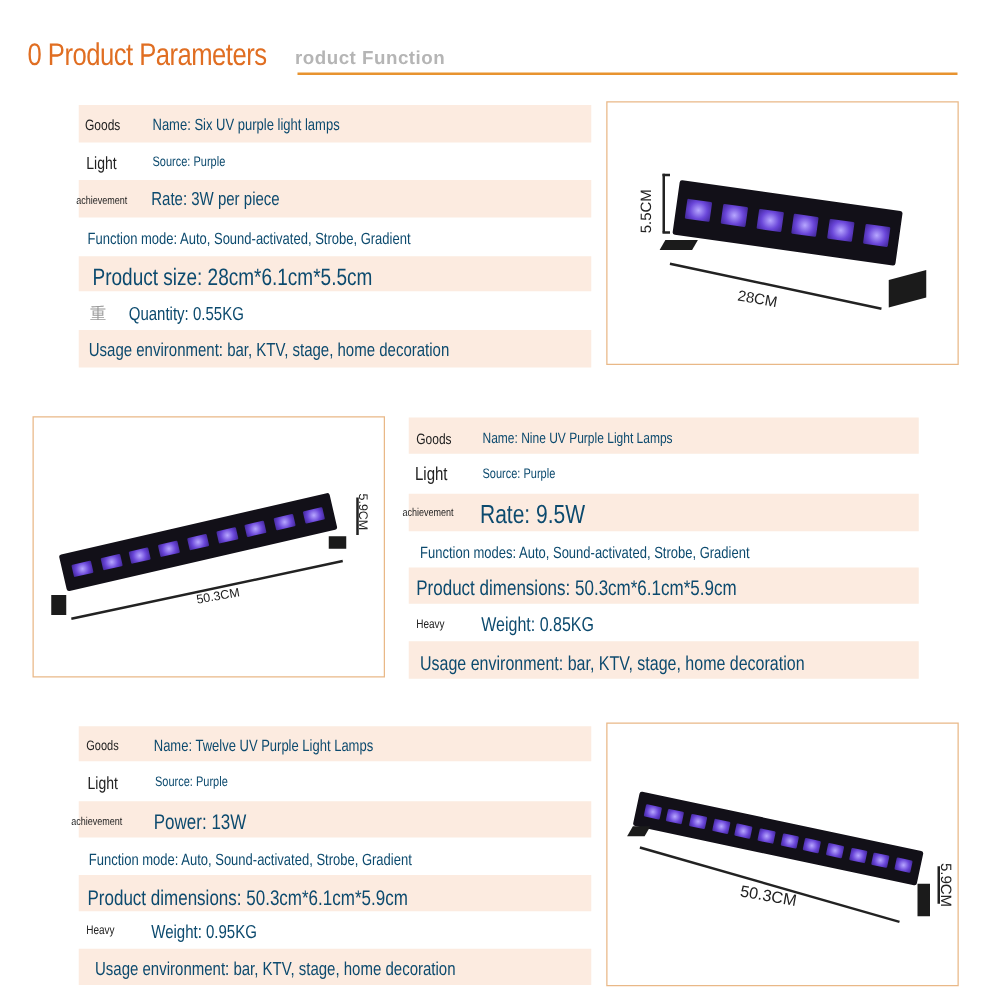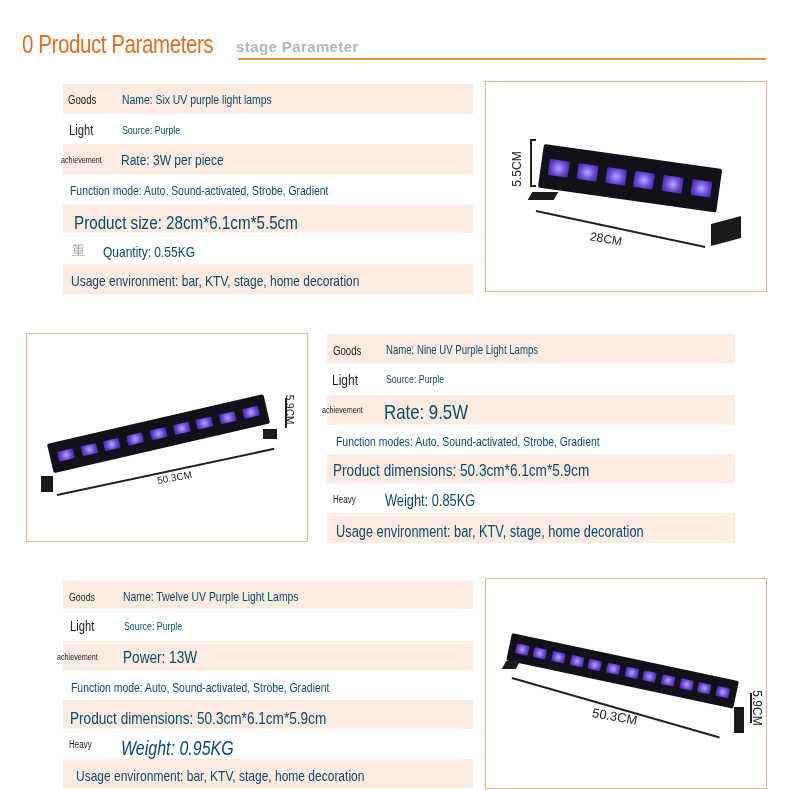--- a/index.html
+++ b/index.html
@@ -47,21 +47,21 @@
       background: radial-gradient(circle, #b7a7ff 0%, #6a46d9 55%, #3c2390 100%);
       border-radius: 1px;
     }
     .dim-line { position: absolute; background: #222; }
     .bracket { position: absolute; background: #1b1b1b; }
   </style>
 </head>
 <body>
 
 <div class="header-title">0 Product Parameters</div>
-<div class="header-ghost">stage  Parameter</div>
+<div class="header-ghost">roduct  Function</div>
 <div class="header-line"></div>
 
 <section>
   <div class="band" style="left:63px;top:84px;width:410px;height:30px;"></div>
   <div class="band" style="left:63px;top:144px;width:410px;height:30px;"></div>
   <div class="band" style="left:63px;top:205px;width:410px;height:28px;"></div>
   <div class="band" style="left:63px;top:264px;width:410px;height:30px;"></div>
 
   <span class="lbl" style="left:68px;top:93px;font-size:12px;"><span class="sq">Goods</span></span>
   <span class="val" style="left:122px;top:92px;font-size:13px;"><span class="sq">Name: Six UV purple light lamps</span></span>
@@ -163,21 +163,21 @@
   <span class="val" style="left:124px;top:620px;font-size:11px;"><span class="sq">Source: Purple</span></span>
 
   <span class="lbl" style="left:57px;top:652px;font-size:9px;"><span class="sq">achievement</span></span>
   <span class="val" style="left:123px;top:648px;font-size:17px;"><span class="sq">Power: 13W</span></span>
 
   <span class="val" style="left:71px;top:680px;font-size:13px;"><span class="sq">Function mode: Auto, Sound-activated, Strobe, Gradient</span></span>
 
   <span class="val" style="left:70px;top:709px;font-size:17px;"><span class="sq">Product dimensions: 50.3cm*6.1cm*5.9cm</span></span>
 
   <span class="lbl" style="left:69px;top:739px;font-size:10px;"><span class="sq">Heavy</span></span>
-  <span class="val" style="left:121px;top:737px;font-size:20px;font-style:italic;"><span class="sq">Weight: 0.95KG</span></span>
+  <span class="val" style="left:121px;top:737px;font-size:15px;"><span class="sq">Weight: 0.95KG</span></span>
 
   <span class="val" style="left:76px;top:767px;font-size:15px;"><span class="sq">Usage environment: bar, KTV, stage, home decoration</span></span>
 
   <div class="frame" style="left:485px;top:578px;width:282px;height:211px;">
     <div class="lamp-body" style="left:26px;top:54px;width:232px;height:28px;transform:rotate(12deg);transform-origin:left top;">
       <div class="led" style="width:13px;height:10px;"></div>
       <div class="led" style="width:13px;height:10px;"></div>
       <div class="led" style="width:13px;height:10px;"></div>
       <div class="led" style="width:13px;height:10px;"></div>
       <div class="led" style="width:13px;height:10px;"></div>

